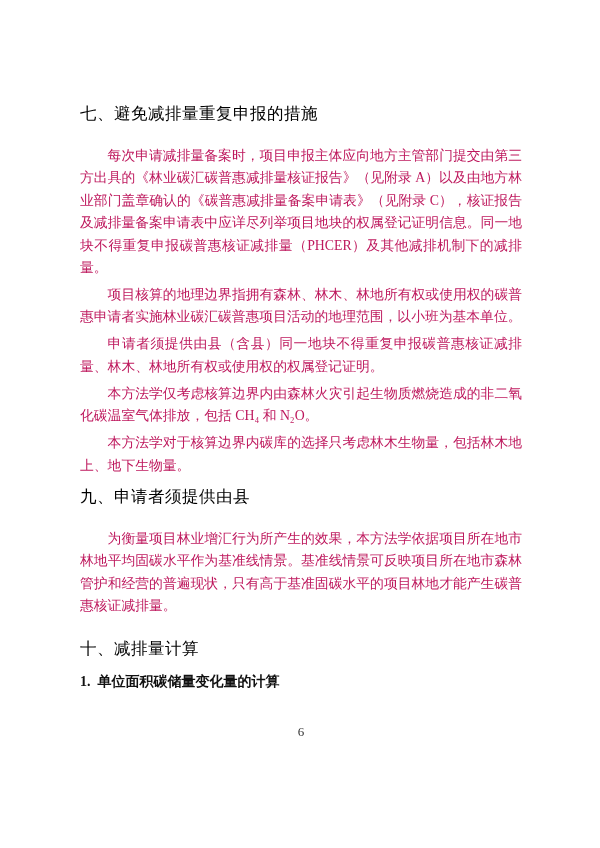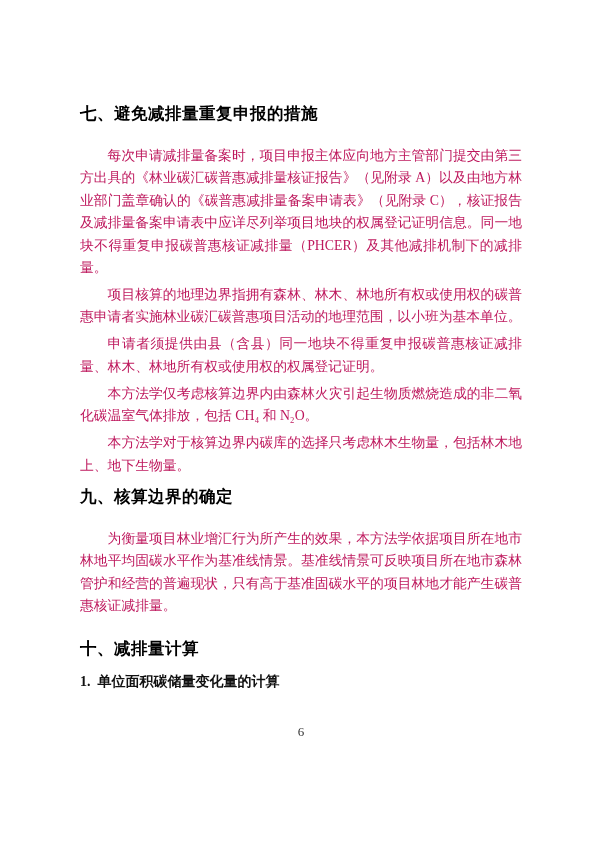--- a/index.html
+++ b/index.html
@@ -15,21 +15,21 @@
     background: #ffffff;
     padding: 101px 78px 0 80px;
     font-family: "Liberation Serif", "DejaVu Serif", serif;
     color: #1d1d1d;
     overflow: hidden;
   }
   .sec { margin: 0; }
   .h {
     font-family: "Liberation Sans", "DejaVu Sans", sans-serif;
     font-size: 16.5px;
-    font-weight: 700;
+    font-weight: 400;
     color: #000000;
     line-height: 24px;
     letter-spacing: 0.5px;
     margin: 0 0 20px 0;
   }
   .sec-7 .h { margin-top: 0; }
   .sec-8 .h { margin-top: 22px; }
   .sec-9 .h { margin-top: 7px; }
   .sec-10 .h { margin-top: 18px; margin-bottom: 4px; }
   .para {
@@ -70,21 +70,21 @@
   </section>
 
   <section class="sec sec-8">
     <p class="para">项目核算的地理边界指拥有森林、林木、林地所有权或使用权的碳普惠申请者实施林业碳汇碳普惠项目活动的地理范围，以小班为基本单位。</p>
     <p class="para">申请者须提供由县（含县）同一地块不得重复申报碳普惠核证减排量、林木、林地所有权或使用权的权属登记证明。</p>
     <p class="para">本方法学仅考虑核算边界内由森林火灾引起生物质燃烧造成的非二氧化碳温室气体排放，包括 CH₄ 和 N₂O。</p>
     <p class="para">本方法学对于核算边界内碳库的选择只考虑林木生物量，包括林木地上、地下生物量。</p>
   </section>
 
   <section class="sec sec-9">
-    <h2 class="h">九、核算边界的确定</h2>
+    <h2 class="h">九、申请者须提供由县</h2>
     <p class="para">为衡量项目林业增汇行为所产生的效果，本方法学依据项目所在地市林地平均固碳水平作为基准线情景。基准线情景可反映项目所在地市森林管护和经营的普遍现状，只有高于基准固碳水平的项目林地才能产生碳普惠核证减排量。</p>
   </section>
 
   <section class="sec sec-10">
     <h2 class="h">十、减排量计算</h2>
     <h3 class="subhead">1.  单位面积碳储量变化量的计算</h3>
   </section>
 
   <div class="page-number">6</div>
 

